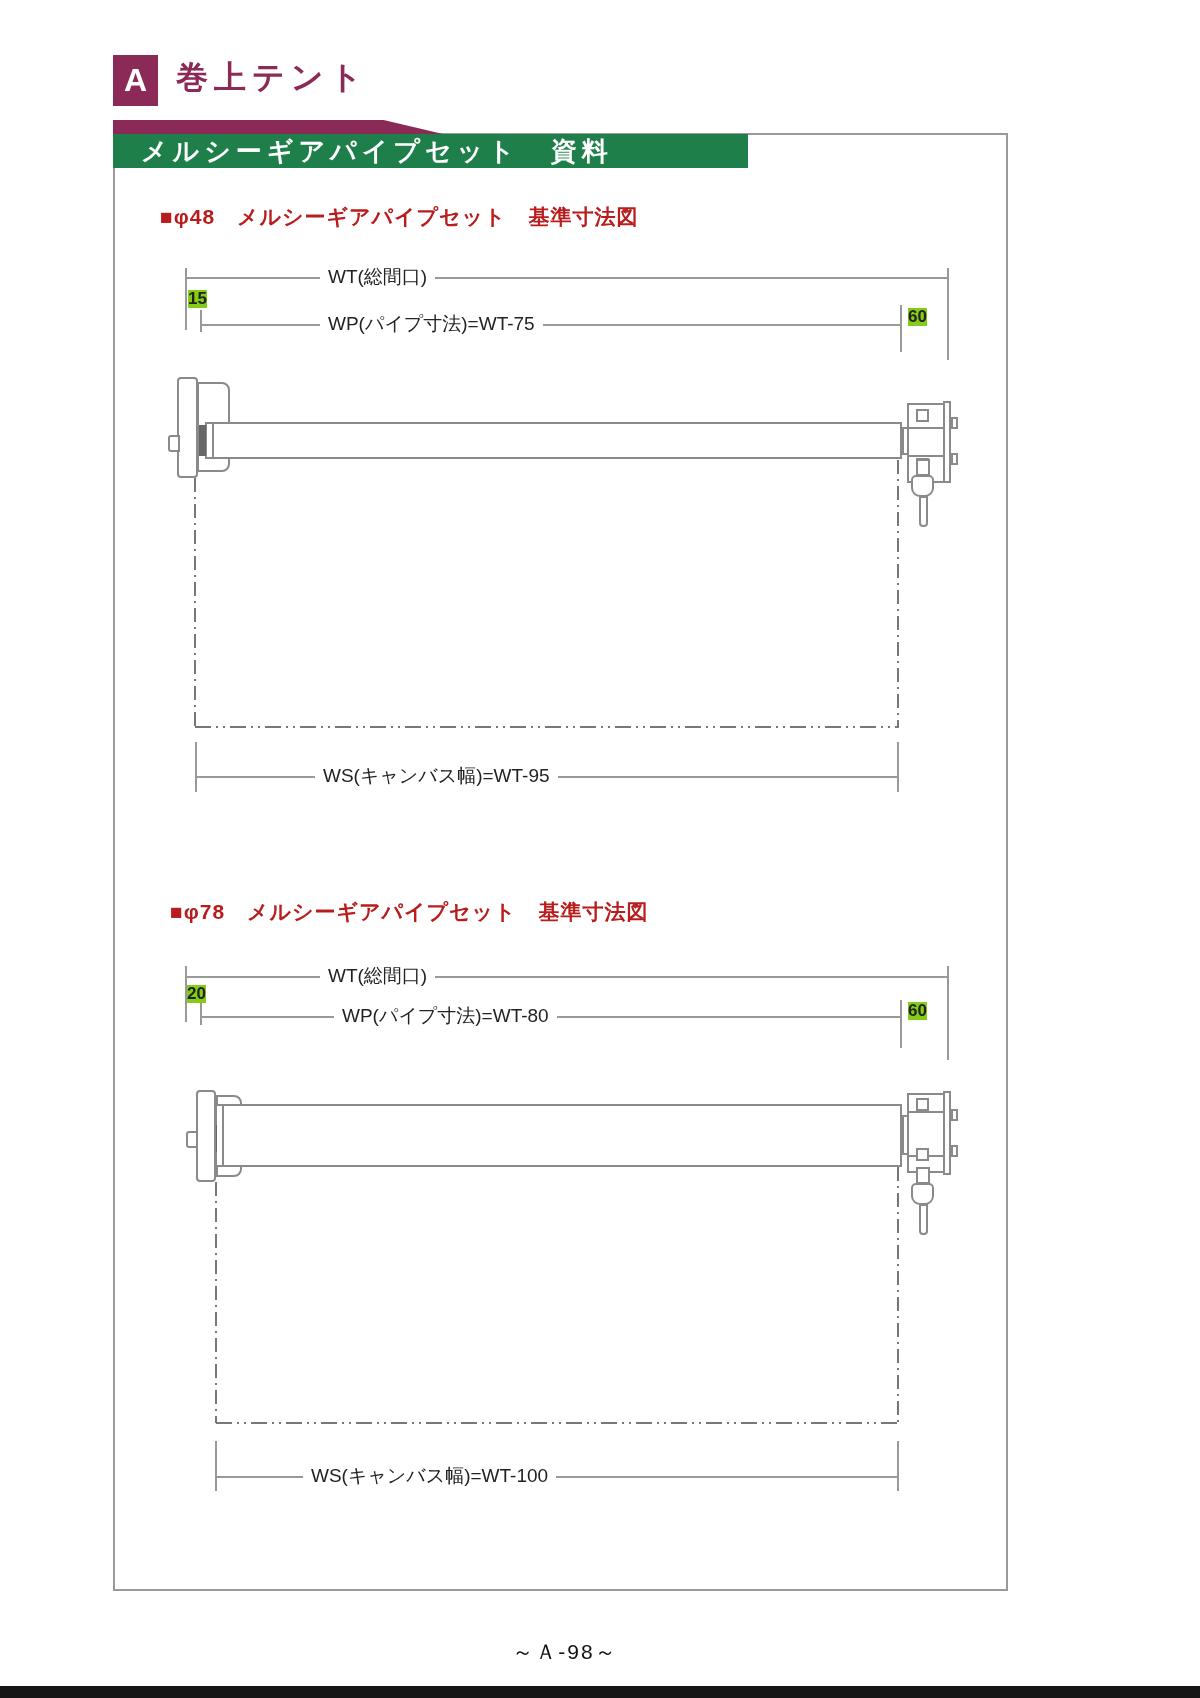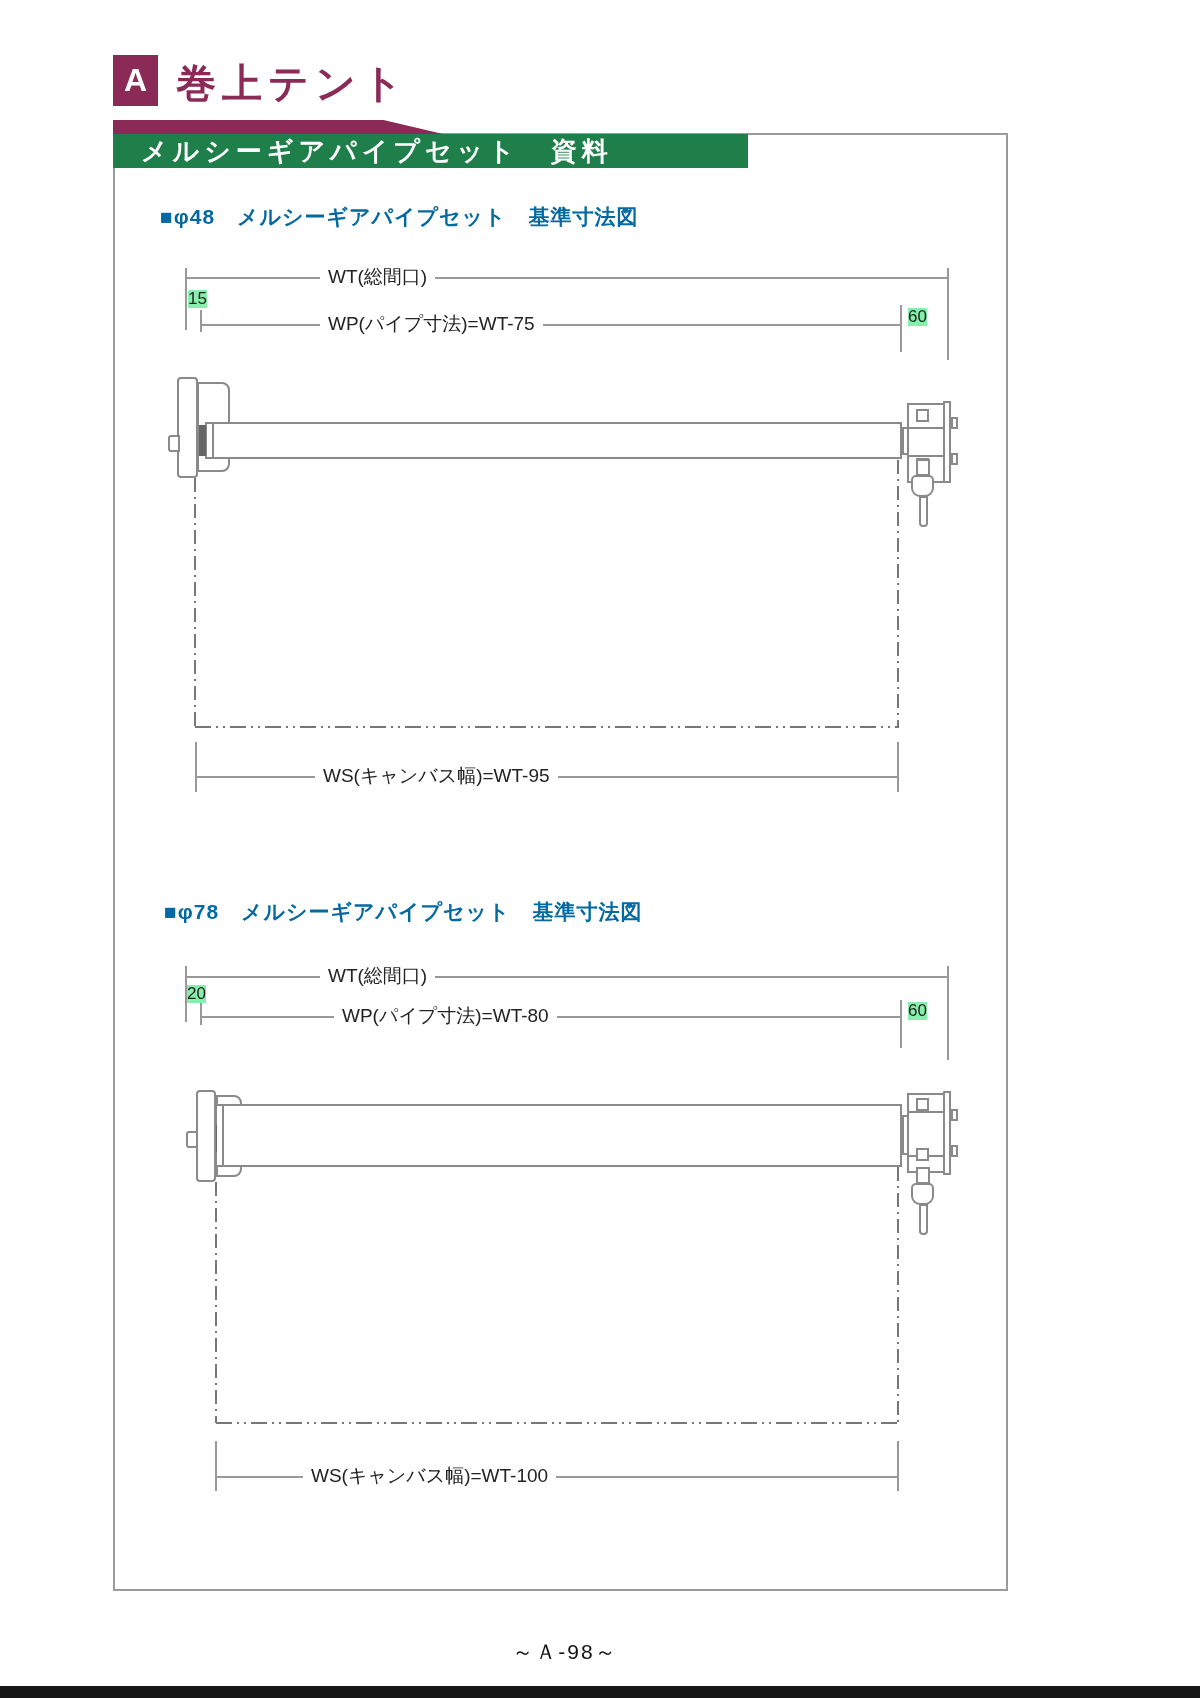--- a/index.html
+++ b/index.html
@@ -8,21 +8,21 @@
     font-family:"Liberation Sans", sans-serif; overflow:hidden;
   }
 
   
   .badge {
     position:absolute; left:113px; top:55px; width:45px; height:51px;
     background:#8b2a56; color:#fff; font-size:32px; font-weight:bold;
     display:flex; align-items:center; justify-content:center;
   }
   .section-title {
-    position:absolute; left:176px; top:56px; font-size:40px; font-weight:bold;
+    position:absolute; left:176px; top:56px; font-size:32px; font-weight:bold;
     color:#8b2a56; letter-spacing:6px; white-space:nowrap;
   }
   .header-rule {
     position:absolute; left:113px; top:120px; width:330px; height:14px;
     background:#8b2a56; clip-path:polygon(0 0, 82% 0, 100% 100%, 0 100%);
     z-index:3;
   }
   .banner {
     position:absolute; left:113px; top:134px; width:635px; height:34px;
     background:#1f7f4b; z-index:2; display:flex; align-items:center;
@@ -32,32 +32,32 @@
     padding-left:28px; white-space:nowrap;
   }
   .frame {
     position:absolute; left:113px; top:133px; width:895px; height:1458px;
     border:2px solid #9a9a9a; box-sizing:border-box; z-index:1; background:#fff;
   }
 
   
   .figure { position:absolute; width:830px; z-index:2; }
   .fig-title {
-    position:absolute; font-size:21px; font-weight:bold; color:#0369a1;
+    position:absolute; font-size:21px; font-weight:bold; color:#b91c1c;
     letter-spacing:1px; white-space:nowrap;
   }
   .tick  { position:absolute; width:2px; background:#999; }
   .dline { position:absolute; height:2px; background:#999; }
   .dlabel {
     position:absolute; background:#fff; padding:0 8px; font-size:19px;
     line-height:22px; color:#222; white-space:nowrap; z-index:3;
   }
   .dnum {
     position:absolute; font-size:17px; line-height:18px; color:#222;
-    background:#86efac; z-index:3; white-space:nowrap;
+    background:#84cc16; z-index:3; white-space:nowrap;font-weight:bold;
   }
 
   
   .piece {
     position:absolute; background:#fff; border:2px solid #8a8a8a;
     box-sizing:border-box;
   }
   .shade { position:absolute; background:#666; }
   .vline { position:absolute; width:2px; background:#8a8a8a; }
   .hline { position:absolute; height:2px; background:#8a8a8a; }
@@ -145,21 +145,21 @@
     <div class="ddv" style="left:747px; top:265px; height:268px;"></div>
     <div class="ddh" style="left:45px;  top:531px; width:704px;"></div>
 
     <div class="tick" style="left:45px;  top:547px; height:50px;"></div>
     <div class="tick" style="left:747px; top:547px; height:50px;"></div>
     <div class="dline" style="left:46px;  top:581px; width:702px;"></div>
     <span class="dlabel" style="left:165px; top:570px;">WS(キャンバス幅)=WT-95</span>
   </div>
 
   <div class="figure" style="left:150px; top:885px; height:620px;">
-    <div class="fig-title" style="left:14px; top:13px;">■φ78　メルシーギアパイプセット　基準寸法図</div>
+    <div class="fig-title" style="left:20px; top:13px;">■φ78　メルシーギアパイプセット　基準寸法図</div>
 
     <div class="tick" style="left:35px;  top:81px;  height:56px;"></div>
     <div class="tick" style="left:797px; top:81px;  height:94px;"></div>
     <div class="dline" style="left:36px;  top:91px;  width:761px;"></div>
     <span class="dlabel" style="left:170px; top:80px;">WT(総間口)</span>
 
     <span class="dnum" style="left:37px; top:100px;">20</span>
 
     <div class="tick" style="left:50px;  top:118px; height:22px;"></div>
     <div class="tick" style="left:750px; top:115px; height:48px;"></div>

